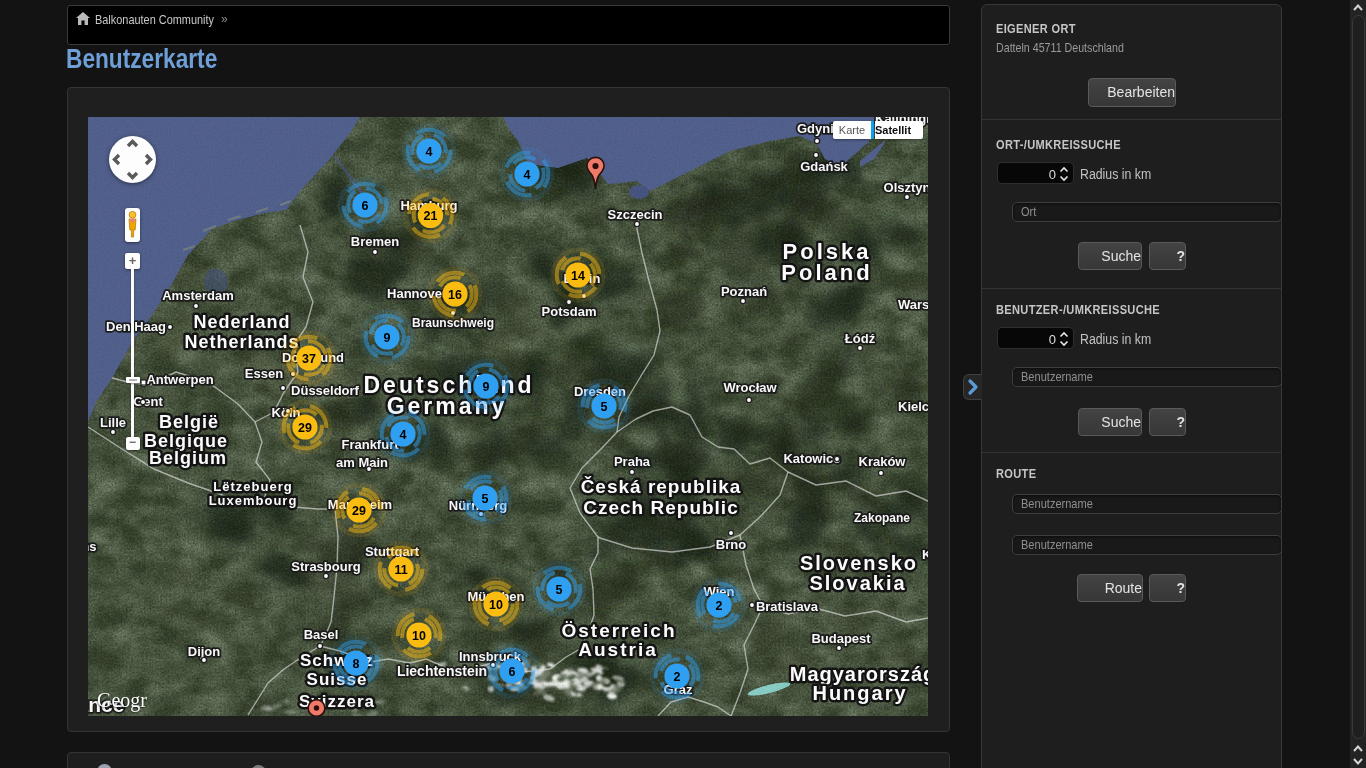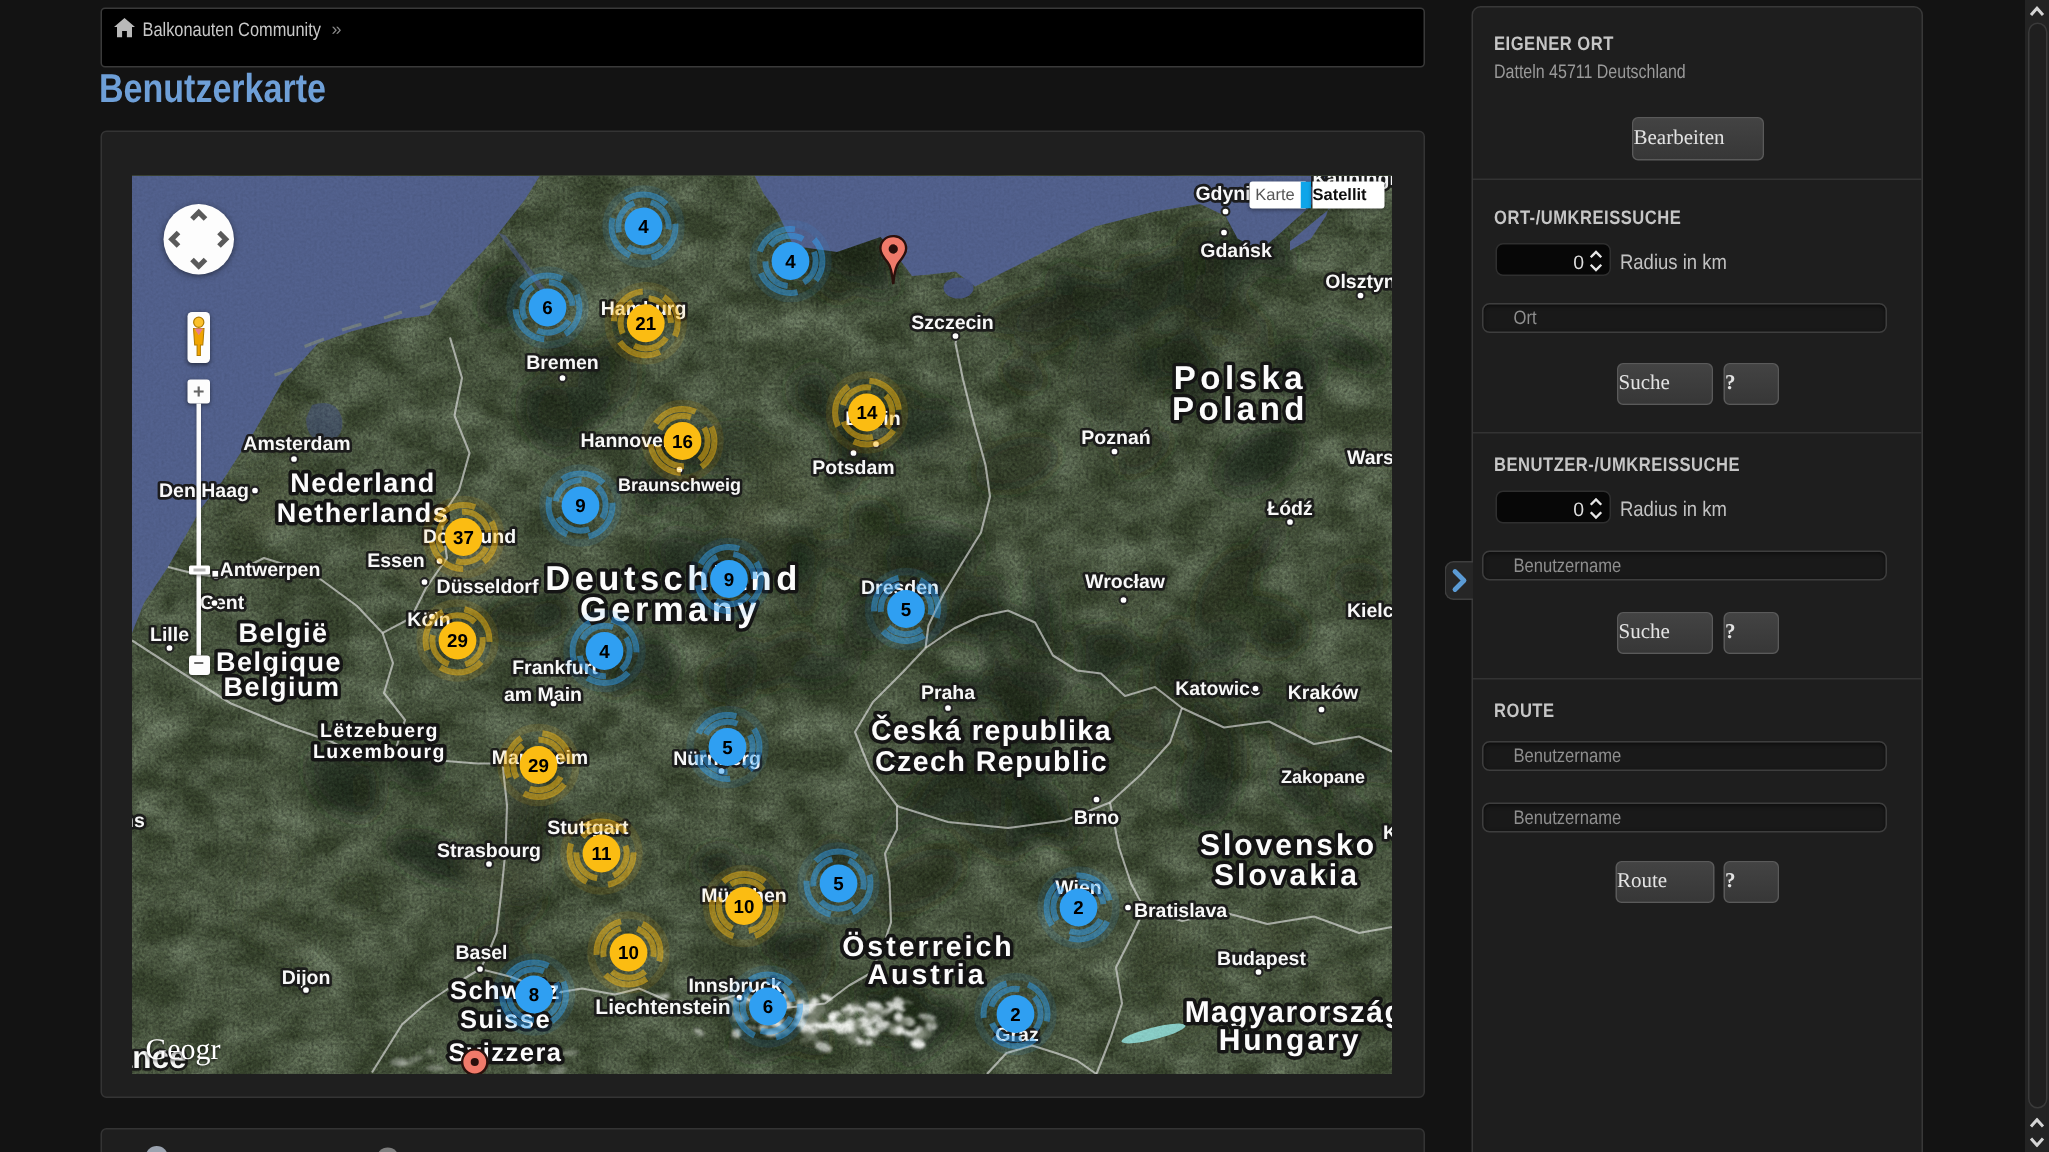--- a/index.html
+++ b/index.html
@@ -17,38 +17,38 @@
 
 #map{position:absolute;left:88px;top:117px;width:840px;height:599px;overflow:hidden;background:#414c36}
 
 .pan{position:absolute;left:21px;top:19px;width:47px;height:47px;border-radius:50%;background:#fdfdfd;box-shadow:0 1px 4px rgba(0,0,0,.5)}
 .pegman{position:absolute;left:37px;top:91px;width:15px;height:34px;background:#fdfdfd;border-radius:3px;box-shadow:0 1px 3px rgba(0,0,0,.5)}
 .zplus{position:absolute;left:37px;top:136px;width:15px;height:16px;background:#fdfdfd;border-radius:2px;color:#666;font-size:13px;font-weight:bold;text-align:center;line-height:15px;box-shadow:0 1px 3px rgba(0,0,0,.5)}
 .ztrack{position:absolute;left:43px;top:152px;width:3px;height:168px;background:#fbfbfb;box-shadow:0 1px 2px rgba(0,0,0,.4)}
 .zhandle{position:absolute;left:37.5px;top:259.5px;width:14px;height:6px;background:#fff;border-radius:1px;box-shadow:0 1px 2px rgba(0,0,0,.4)}
 .zhandle:after{content:"";position:absolute;left:3px;right:3px;top:2px;height:2px;background:#b5b5b5}
 .zminus{position:absolute;left:37.5px;top:319.5px;width:14px;height:13px;background:#fdfdfd;border-radius:2px;color:#666;font-size:12px;font-weight:bold;text-align:center;line-height:11px;box-shadow:0 1px 3px rgba(0,0,0,.5)}
-.mtkarte{position:absolute;left:745px;top:4px;width:41px;height:18px;background:#fff;border-radius:2px 0 0 2px;color:#565656;font-size:11px;text-align:center;line-height:18px;box-shadow:0 1px 3px rgba(0,0,0,.4);border-right:7px solid #0ea5e9}
+.mtkarte{position:absolute;left:745px;top:4px;width:41px;height:18px;background:#fff;border-radius:2px 0 0 2px;color:#565656;font-size:11px;text-align:center;line-height:18px;box-shadow:0 1px 3px rgba(0,0,0,.4);border-right:3px solid #0ea5e9}
 .mtsat{position:absolute;left:787px;top:4px;width:48px;height:18px;background:#fff;border-radius:0 2px 2px 0;color:#0d0d0d;font-size:11px;font-weight:bold;line-height:18px;box-shadow:0 1px 3px rgba(0,0,0,.4)}
 .glogo{position:absolute;left:9px;top:572px;color:#fff;font-family:"Liberation Serif",serif;font-size:20px;text-shadow:0 1px 2px rgba(0,0,0,.8);letter-spacing:0px}
 .copybar{position:absolute;left:239px;top:587px;right:0;height:12px;background:rgba(235,235,235,.82);display:flex;align-items:center;font-size:9.5px;color:#3c3c3c;white-space:nowrap}
 .copybar .t1{padding-left:6px;transform:scaleX(0.97);transform-origin:left center}
 .copybar .sep{width:1px;height:10px;background:#888;margin:0 7px 0 5px}
 .copybar .t2{padding-right:5px}
 
 #side{position:absolute;left:981px;top:4px;width:301px;height:860px;background:#1e1e1e;border:1px solid #383838;border-radius:6px}
 #side .h{position:absolute;left:14px;font-size:13px;font-weight:bold;color:#c6c6c6;transform:scaleX(0.85);transform-origin:left top;white-space:nowrap;letter-spacing:0.4px}
 #side .sub{position:absolute;left:14px;font-size:13px;color:#9a9a9a;transform:scaleX(0.82);transform-origin:left top;white-space:nowrap}
 #side hr{position:absolute;left:0;width:299px;border:none;border-top:1px solid #333;margin:0}
-.btn{position:absolute;background:linear-gradient(#434343,#373737);border:1px solid #5a5a5a;border-radius:4px;color:#e3e3e3;font-size:14px;text-align:left;font-family:Liberation Serif, serif}
+.btn{position:absolute;background:linear-gradient(#434343,#373737);border:1px solid #5a5a5a;border-radius:4px;color:#e3e3e3;font-size:14px;text-align:right;font-family:Liberation Sans, sans-serif}
 .numwrap{position:absolute;width:77px;height:22px;background:#070707;border:1px solid #2f2f2f;border-radius:5px;color:#ddd}
 .numwrap .v{position:absolute;right:17px;top:4px;font-size:13px}
 .numwrap svg{position:absolute;right:4px;top:3px}
 .lab{position:absolute;font-size:14px;color:#c2c2c2;transform:scaleX(0.88);transform-origin:left top;white-space:nowrap}
-.inp{position:absolute;left:6px;width:270px;height:20px;background:#191919;border:1px solid #3e3e3e;border-radius:5px;box-shadow:inset 0 1px 3px rgba(0,0,0,.55);color:#8f8f8f;font-size:13px;line-height:18px;padding-left:20px;transform-origin:left top}
+.inp{position:absolute;left:30px;width:270px;height:20px;background:#191919;border:1px solid #3e3e3e;border-radius:5px;box-shadow:inset 0 1px 3px rgba(0,0,0,.55);color:#8f8f8f;font-size:13px;line-height:18px;padding-left:8px;transform-origin:left top}
 .inp span{display:inline-block;transform:scaleX(0.85);transform-origin:left center}
 
 #ctab{position:absolute;left:963px;top:374px;width:19px;height:26px;background:#262626;border:1px solid #3f3f3f;border-right:none;border-radius:6px 0 0 6px}
 
 #sbar{position:absolute;left:1350px;top:0;width:16px;height:768px;background:#232323}
 #sthumb{position:absolute;left:1351.5px;top:15px;width:13px;height:724px;background:#1f1f1f;border:1px solid #3a3a3a;border-radius:7px}
 .chev{position:absolute;left:1353px;width:10px;height:7px}
 </style></head>
 <body>
 <div id="crumb">

